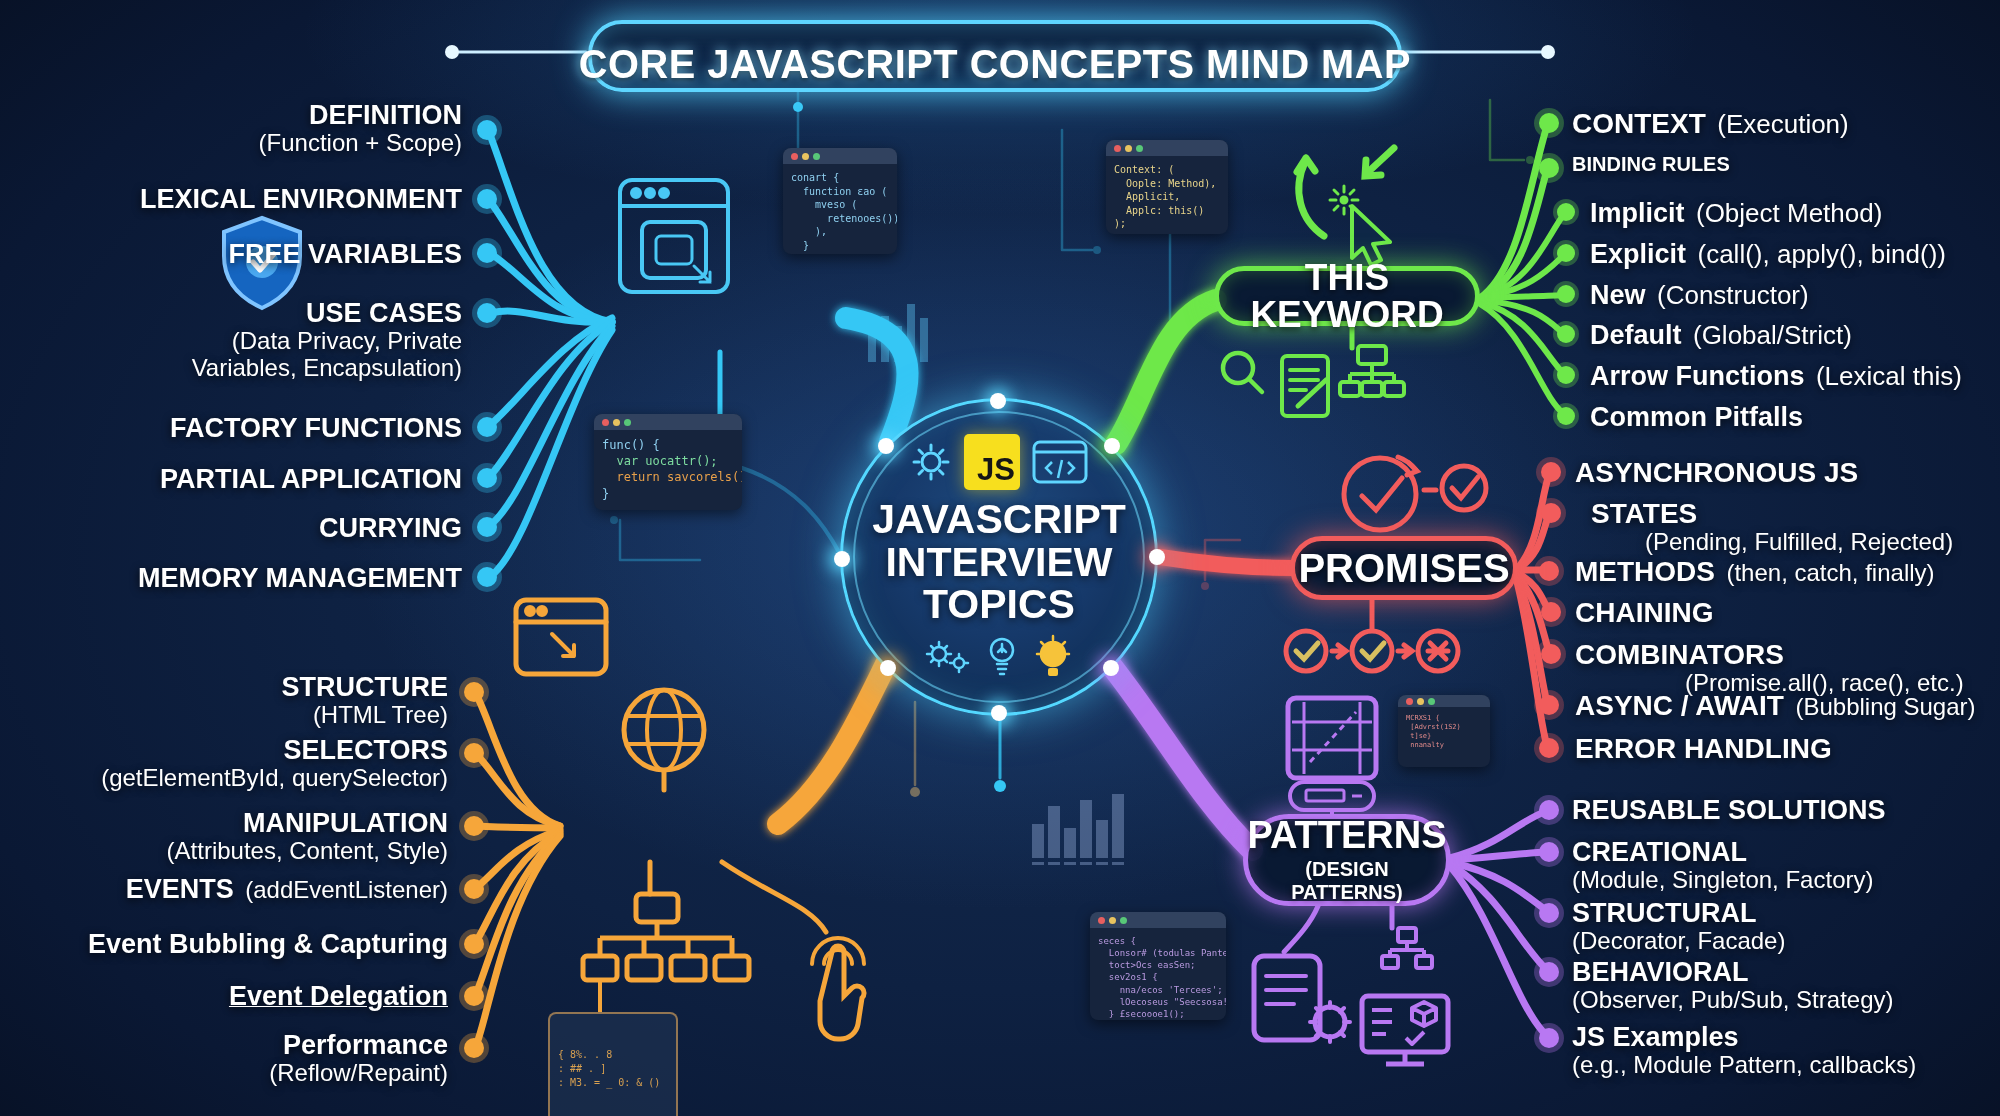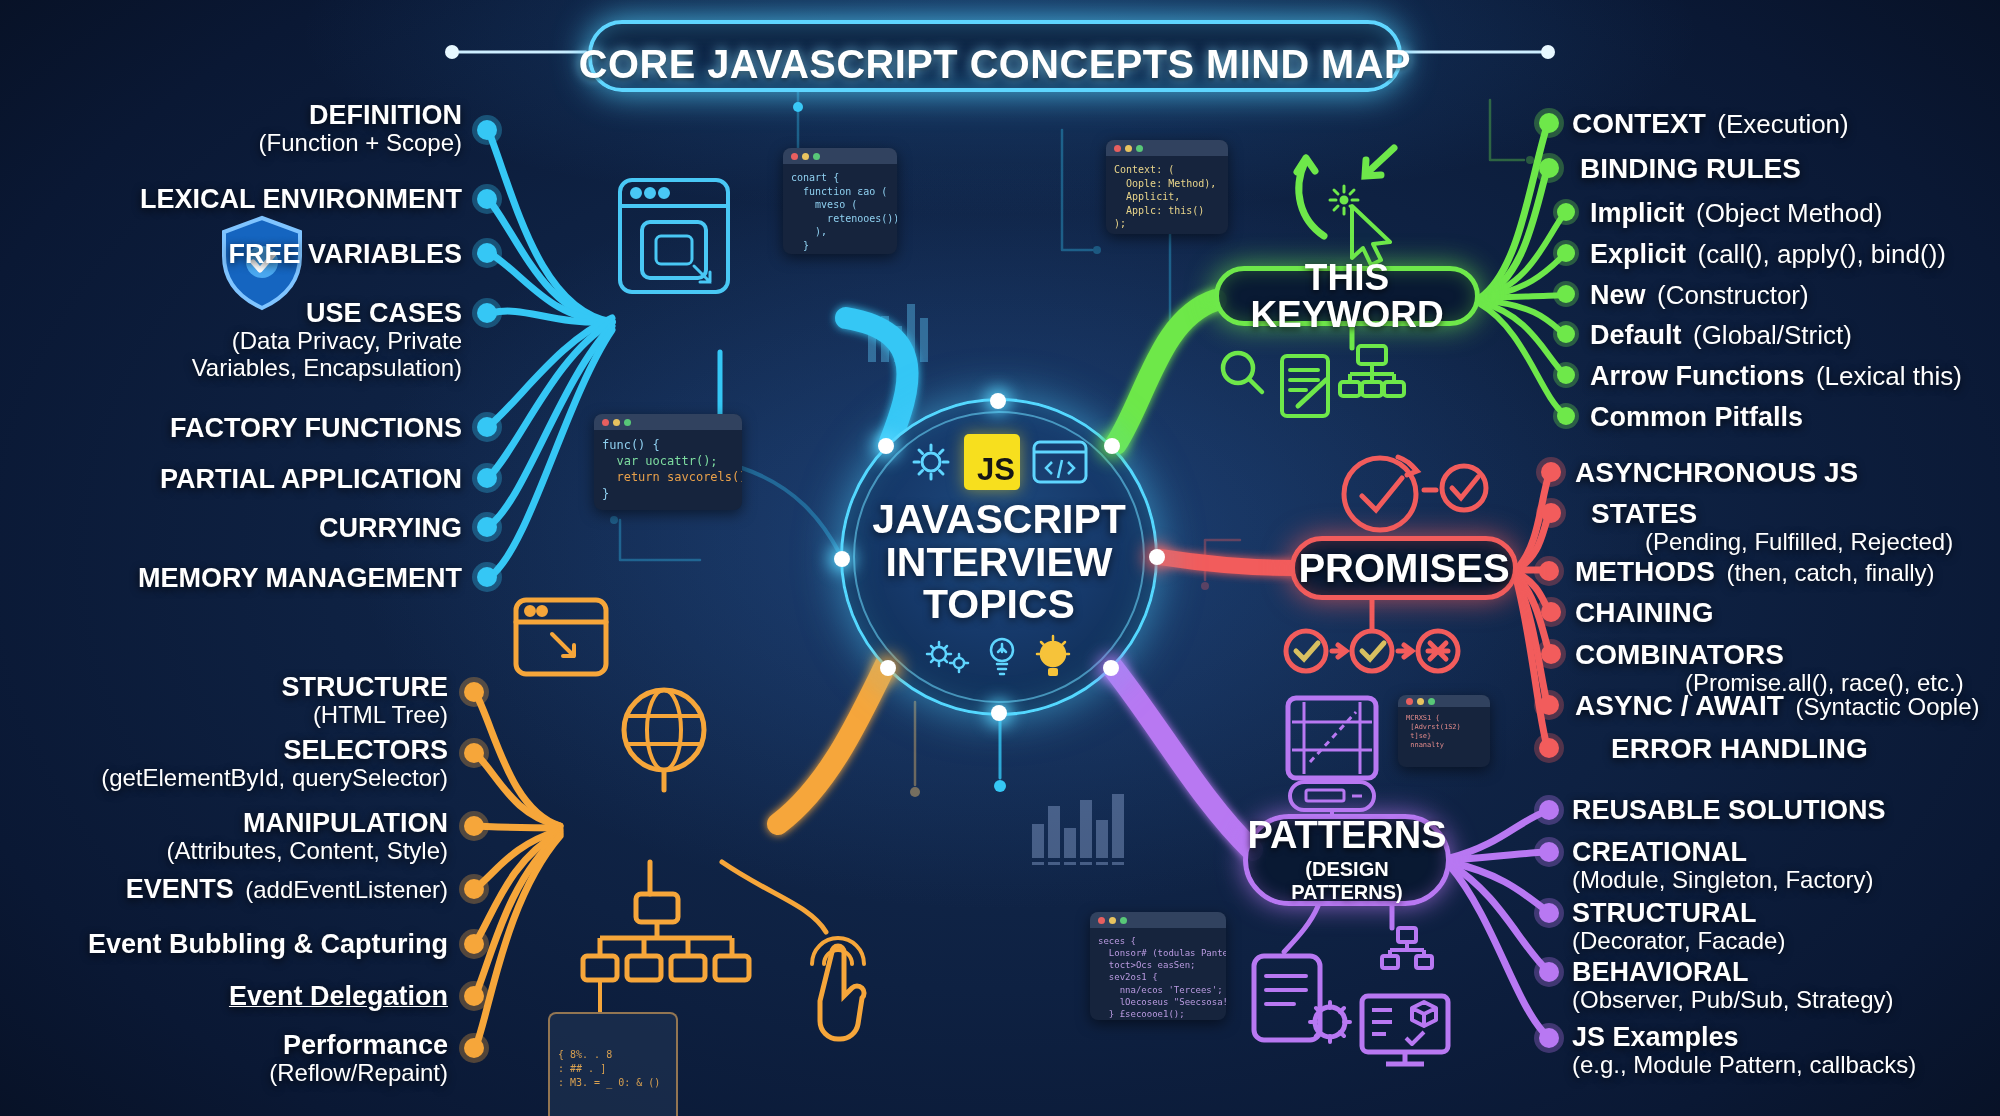--- a/index.html
+++ b/index.html
@@ -521,21 +521,21 @@
   </div>
   <div class="leaf ra" style="right:1538px;top:563px;width:380px;">
     <span class="t">MEMORY MANAGEMENT</span>
   </div>
 
   <div class="leaf la" style="left:1572px;top:108px;width:400px;">
     <span class="t" style="font-size:28px;">CONTEXT</span>
     <span class="s inl" style="font-size:26px;">(Execution)</span>
   </div>
   <div class="leaf la" style="left:1572px;top:153px;width:400px;">
-    <span class="t" style="font-size:28px;margin-left:8px;">BINDING RULES</span>
+    <span class="t" style="font-size:20px;">BINDING RULES</span>
   </div>
   <div class="leaf la" style="left:1590px;top:198px;width:400px;">
     <span class="t">Implicit</span>
     <span class="s inl" style="font-size:26px;">(Object Method)</span>
   </div>
   <div class="leaf la" style="left:1590px;top:239px;width:420px;">
     <span class="t">Explicit</span>
     <span class="s inl" style="font-size:26px;">(call(), apply(), bind())</span>
   </div>
   <div class="leaf la" style="left:1590px;top:280px;width:400px;">
@@ -567,24 +567,24 @@
   </div>
   <div class="leaf la" style="left:1575px;top:597px;width:400px;">
     <span class="t" style="font-size:28px;">CHAINING</span>
   </div>
   <div class="leaf la" style="left:1575px;top:639px;width:430px;">
     <span class="t" style="font-size:28px;">COMBINATORS</span>
     <span class="s blk" style="margin-left:110px;">(Promise.all(), race(), etc.)</span>
   </div>
   <div class="leaf la" style="left:1575px;top:690px;width:430px;">
     <span class="t" style="font-size:28px;">ASYNC / AWAIT</span>
-    <span class="s inl">(Syntactic Oople)</span>
+    <span class="s inl">(Bubbling Sugar)</span>
   </div>
   <div class="leaf la" style="left:1575px;top:733px;width:400px;">
-    <span class="t" style="font-size:28px;margin-left:36px;">ERROR HANDLING</span>
+    <span class="t" style="font-size:28px;">ERROR HANDLING</span>
   </div>
 
   <div class="leaf la" style="left:1572px;top:795px;width:400px;">
     <span class="t">REUSABLE SOLUTIONS</span>
   </div>
   <div class="leaf la" style="left:1572px;top:837px;width:400px;">
     <span class="t">CREATIONAL</span>
     <span class="s blk">(Module, Singleton, Factory)</span>
   </div>
   <div class="leaf la" style="left:1572px;top:898px;width:400px;">

